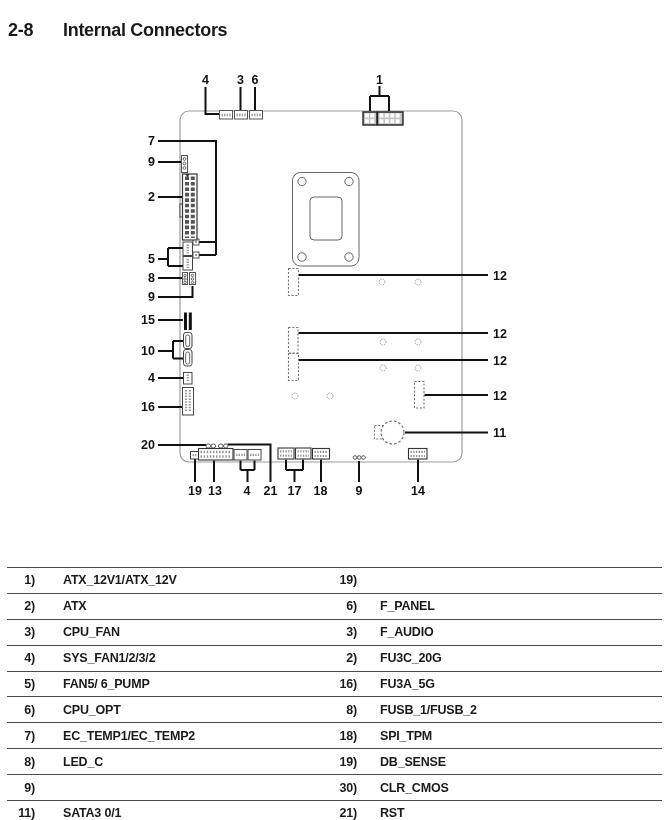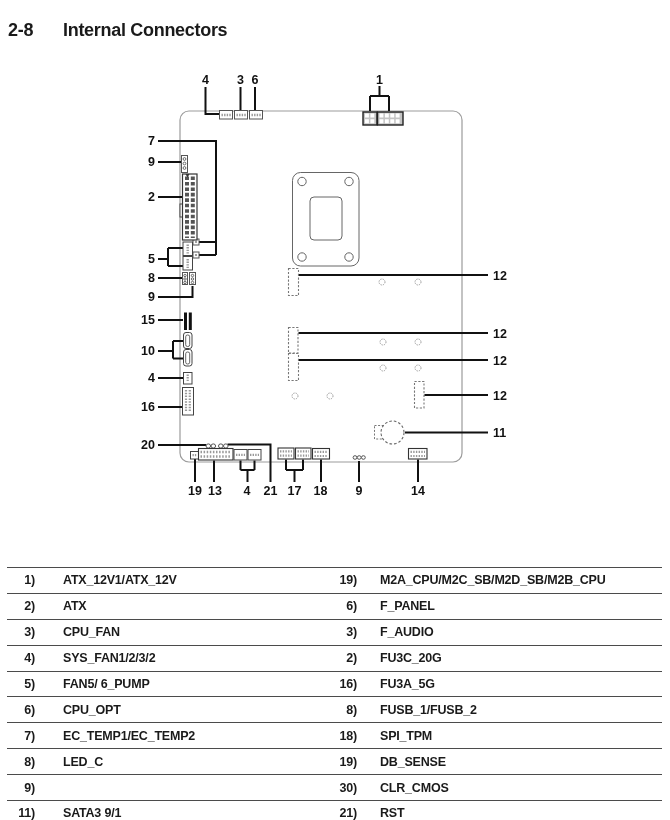--- a/index.html
+++ b/index.html
@@ -276,21 +276,20 @@
     <line x1="405" y1="432.5" x2="488" y2="432.5" stroke="#111" stroke-width="2"></line>
     <text x="493" y="437" text-anchor="start">11</text>
   </g>
 </svg>
 
 <div class="conn-table">
   <div class="trow">
     <span class="ln">1)</span>
     <span class="lv">ATX_12V1/ATX_12V</span>
     <span class="rn">19)</span>
-    <span class="rv">M2A_CPU/M2C_SB/M2D_SB/M2B_CPU</span>
   </div>
   <div class="trow">
     <span class="ln">2)</span>
     <span class="lv">ATX</span>
     <span class="rn">6)</span>
     <span class="rv">F_PANEL</span>
   </div>
   <div class="trow">
     <span class="ln">3)</span>
     <span class="lv">CPU_FAN</span>
@@ -327,17 +326,17 @@
     <span class="rn">19)</span>
     <span class="rv">DB_SENSE</span>
   </div>
   <div class="trow">
     <span class="ln">9)</span>
     <span class="rn">30)</span>
     <span class="rv">CLR_CMOS</span>
   </div>
   <div class="trow">
     <span class="ln">11)</span>
-    <span class="lv">SATA3 9/1</span>
+    <span class="lv">SATA3 0/1</span>
     <span class="rn">21)</span>
     <span class="rv">RST</span>
   </div>
 </div>
 
 </body></html>

